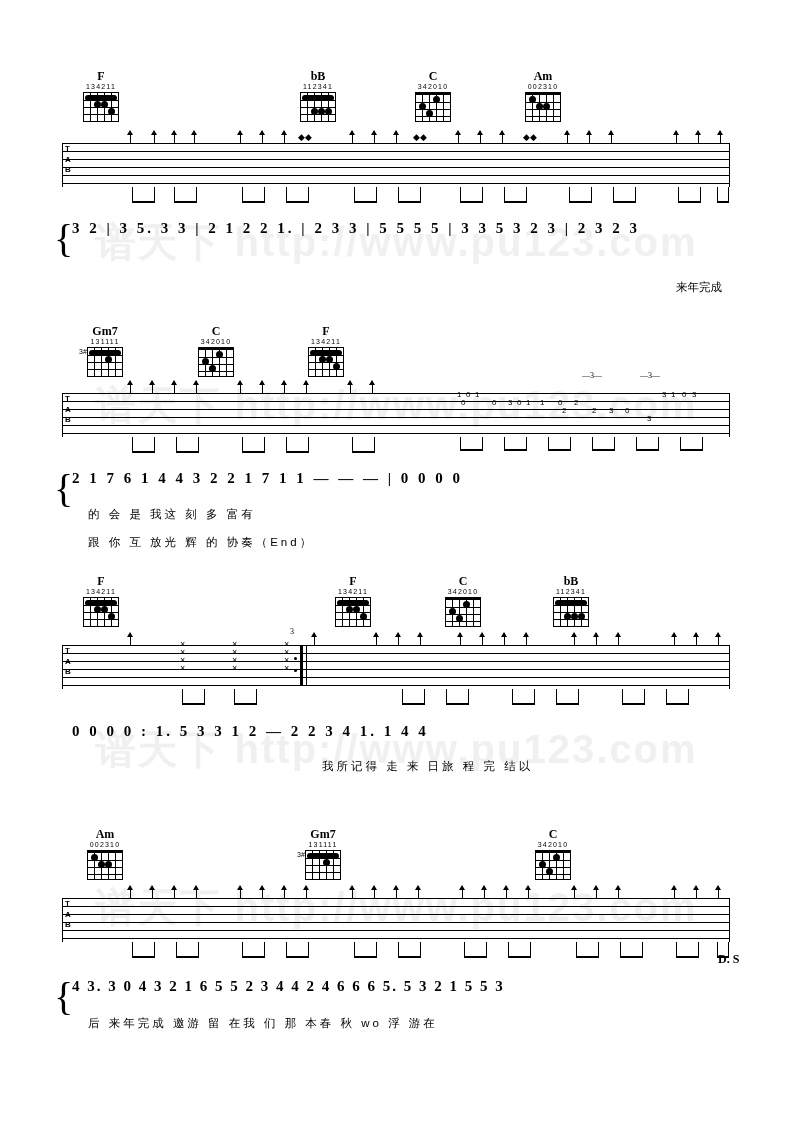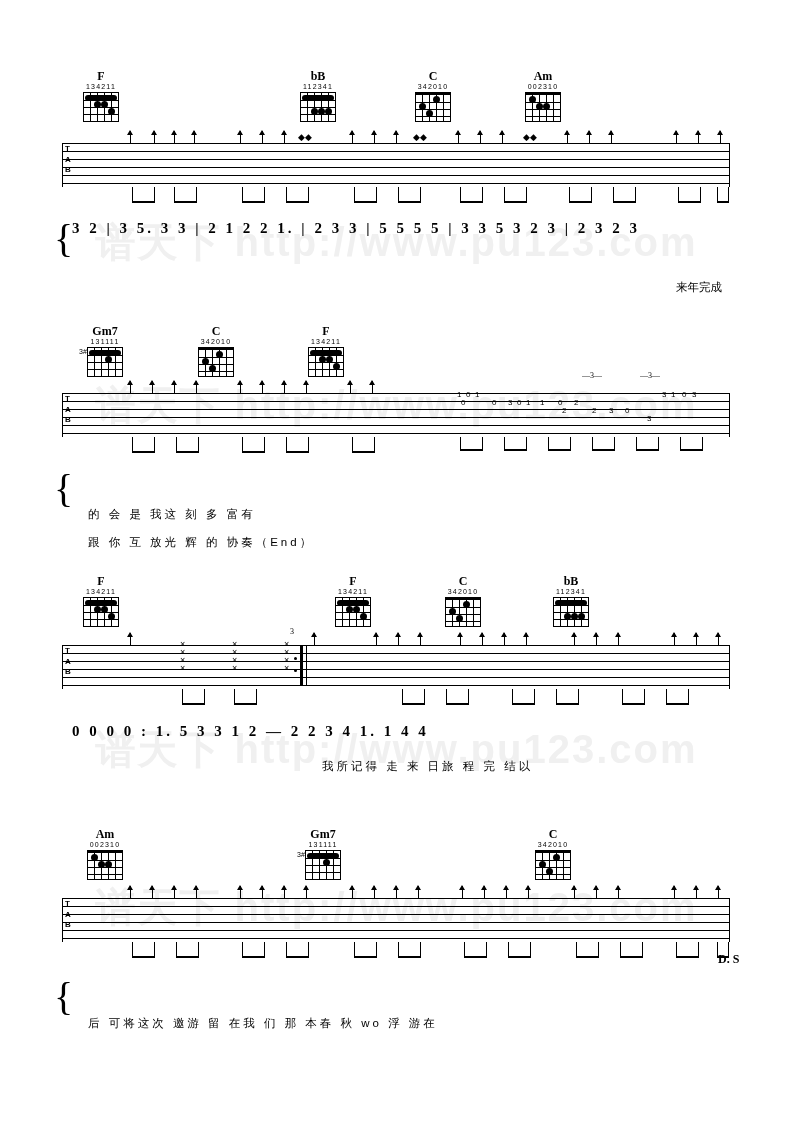--- a/index.html
+++ b/index.html
@@ -383,20 +383,21 @@
         <div class="stem" style="left:596px;top:44px;height:14px;"></div>
         <div class="beam" style="left:574px;top:56px;width:23px;"></div>
         <div class="stem" style="left:618px;top:44px;height:14px;"></div>
         <div class="stem" style="left:640px;top:44px;height:14px;"></div>
         <div class="beam" style="left:618px;top:56px;width:23px;"></div>
       </div>
     </div>
 
     <div class="brace" style="left:54px;top:140px;">{</div>
 
+    <div class="jianpu" style="left:72px;top:145px;letter-spacing:3px;">2  1 7 6  1 4  4    3   2 2 1 7 1    1   —   —   —  | 0   0   0   0</div>
 
     <div class="lyric" style="left:88px;top:182px;letter-spacing:3px;">的  会 是 我这     刻 多 富有</div>
     <div class="lyric" style="left:88px;top:210px;letter-spacing:3px;">跟 你 互 放光    辉 的 协奏（End）</div>
   </div>
 
   <div class="system" style="top:575px;height:230px;">
 
     <div class="chord" style="left:78px;top:0;">
       <div class="cname">F</div>
       <div class="fing">134211</div>
@@ -720,17 +721,18 @@
         <div class="stem" style="left:655px;top:44px;height:16px;"></div>
         <div class="stem" style="left:666px;top:44px;height:16px;"></div>
         <div class="beam" style="left:655px;top:58px;width:12px;"></div>
       </div>
     </div>
 
     <div class="ds" style="left:718px;top:124px;">D. S</div>
 
     <div class="brace" style="left:54px;top:145px;">{</div>
 
-
-    <div class="lyric" style="left:88px;top:188px;letter-spacing:3px;">后          可将这次 邀游      留 在我  们  那 本春   秋          wo     浮 游在</div>
+    <div class="jianpu" style="left:72px;top:150px;letter-spacing:2px;">4 3.   3    0 4 3 2 1 6 5    5    2  3 4  4   2    4  6 6   6 5.    5     3 2  1  5  5 3</div>
+
+    <div class="lyric" style="left:88px;top:188px;letter-spacing:3px;">后          来年完成 邀游      留 在我  们  那 本春   秋          wo     浮 游在</div>
   </div>
 
 </div>
 
 </body></html>

